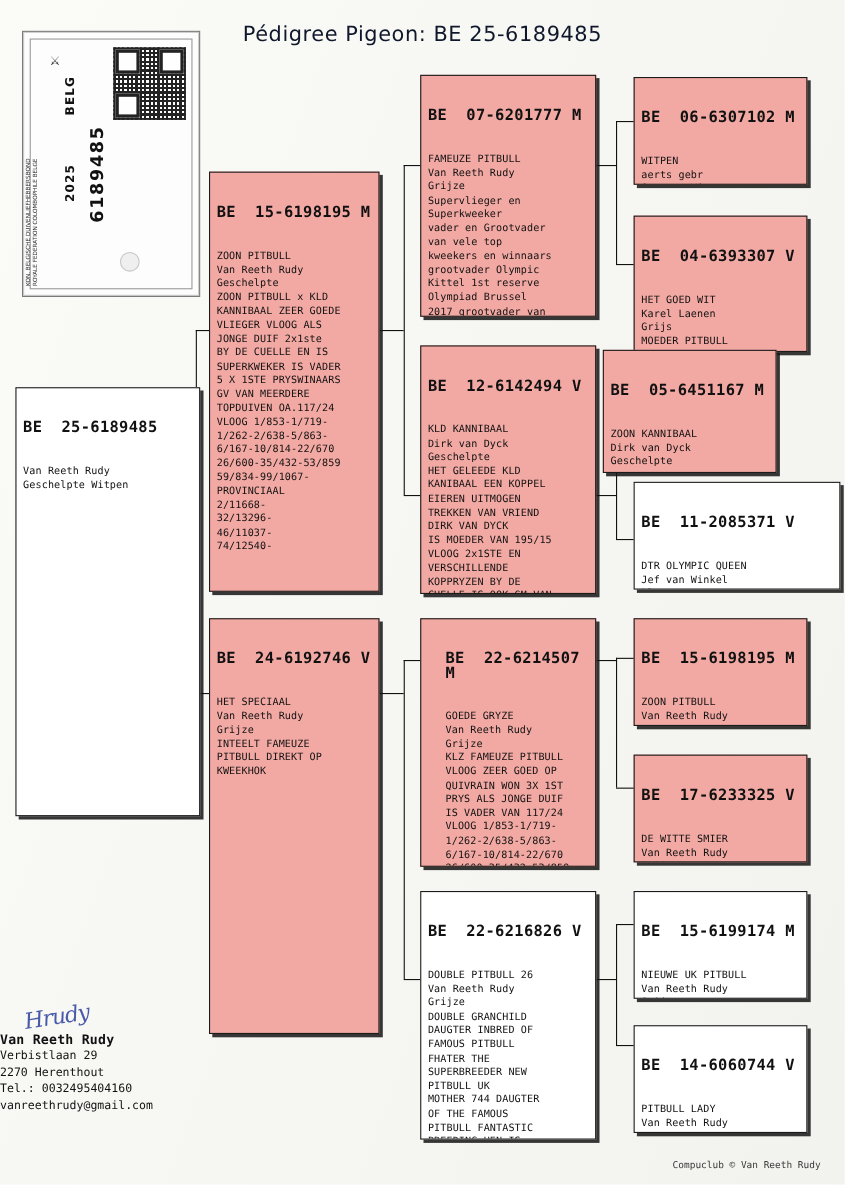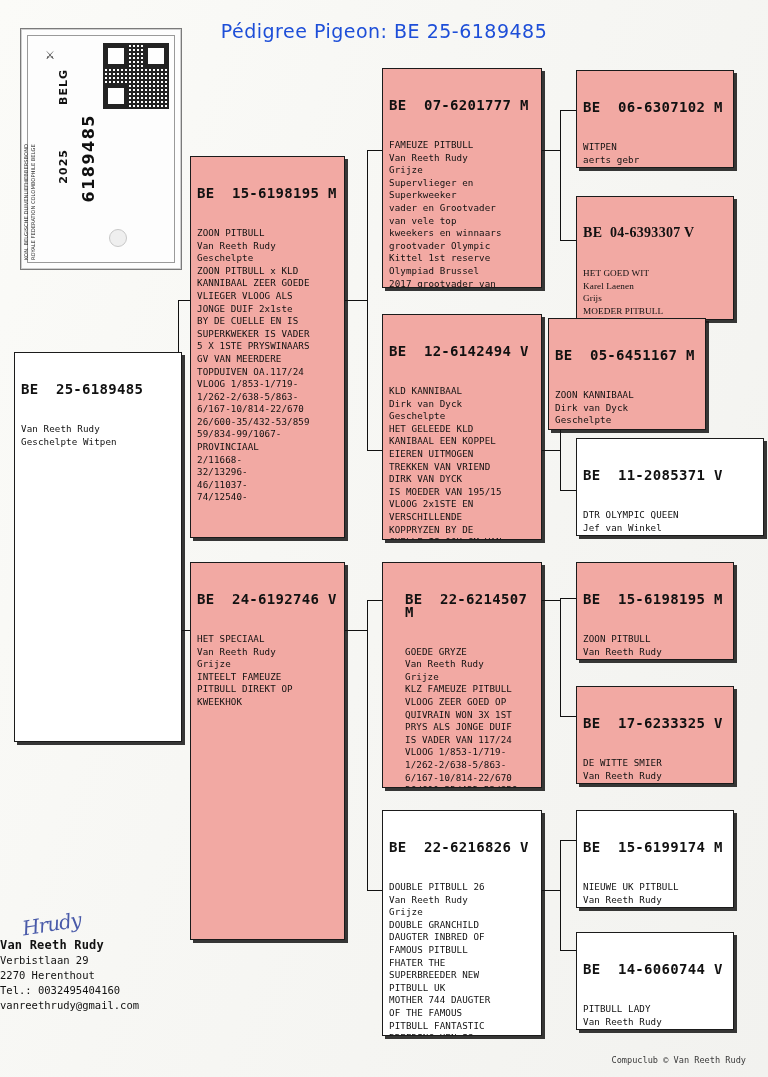--- a/index.html
+++ b/index.html
@@ -20,21 +20,21 @@
     position:absolute;inset:0;
     background:linear-gradient(110deg,#fbfbf8 0%,#f7f7f4 40%,#f2f2ef 100%);
   }
   .title{
     position:absolute;
     top:20px;left:0;width:768px;
     text-align:center;
     font-family:"DejaVu Sans", sans-serif;
     font-size:19px;
     letter-spacing:0.5px;
-    color:#1d4ed8;
+    color:#0f172a;
   }
   
   .ring-cert{
     position:absolute;
     left:20px;top:28px;width:160px;height:240px;
     background:#fdfdfd;
     border:1px solid #7a7a7a;
     box-shadow:0 0 0 1px #cfcfcf inset;
   }
   .ring-inner{
@@ -344,21 +344,21 @@
 
   <div class="box pink" style="left:576px;top:70px;width:158px;height:98px;">
     <span class="hdr">BE  06-6307102 M</span>
     <span class="body">WITPEN
 aerts gebr
 Genopte Witpen
 VADER VAN DE FAMEUZE
 WERELDBEKENDE</span>
   </div>
 
-  <div class="box pink" style="left:576px;top:196px;width:158px;height:124px;font-family:Liberation Serif, serif;">
+  <div class="box pink" style="left:576px;top:196px;width:158px;height:124px;">
     <span class="hdr">BE  04-6393307 V</span>
     <span class="body">HET GOED WIT
 Karel Laenen
 Grijs
 MOEDER PITBULL
 GM TORNADO 3.N.ASD</span>
   </div>
 
   <div class="box pink" style="left:548px;top:318px;width:158px;height:112px;">
     <span class="hdr">BE  05-6451167 M</span>

